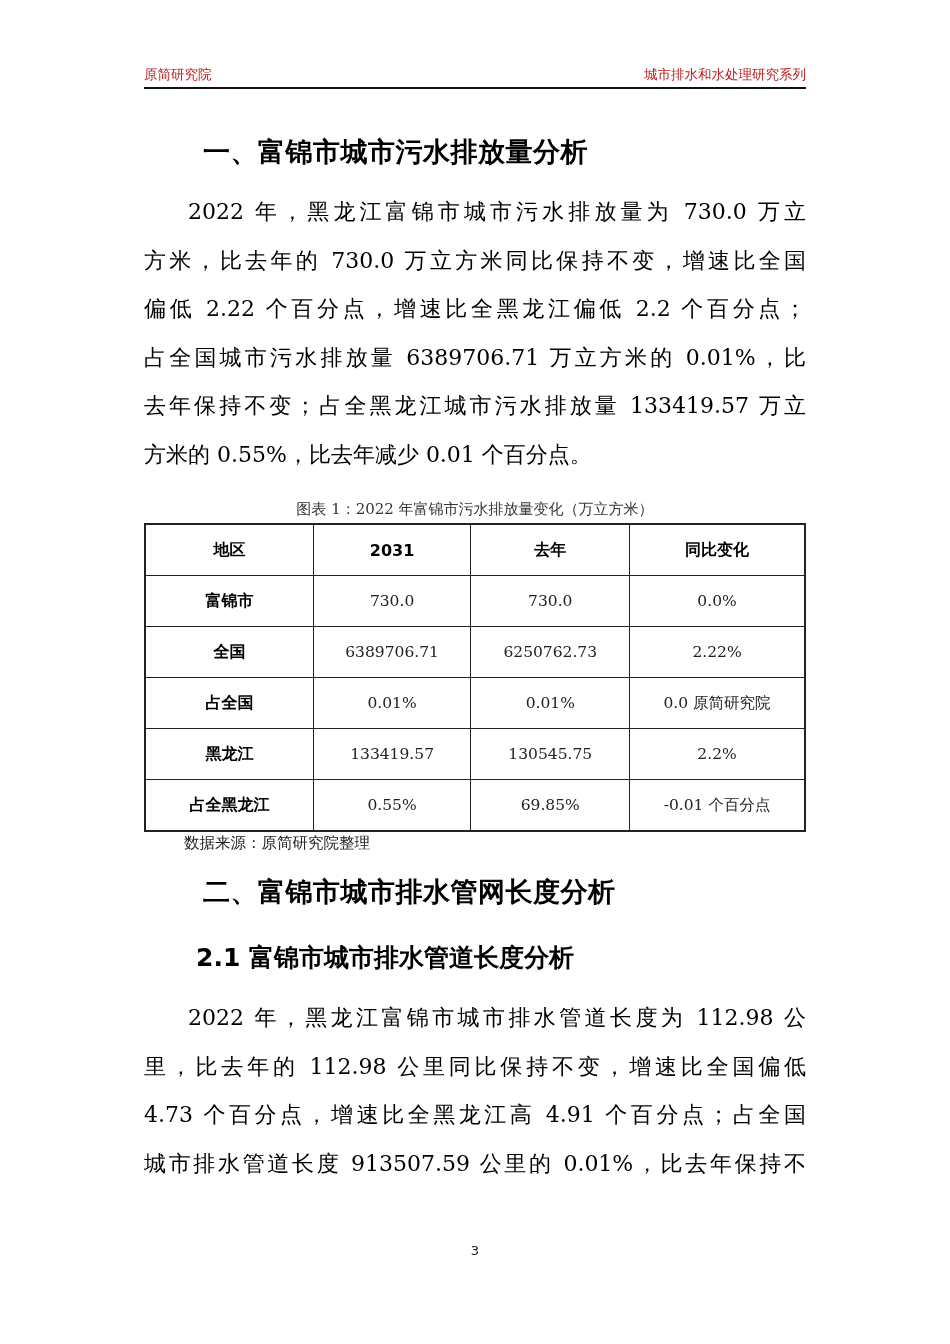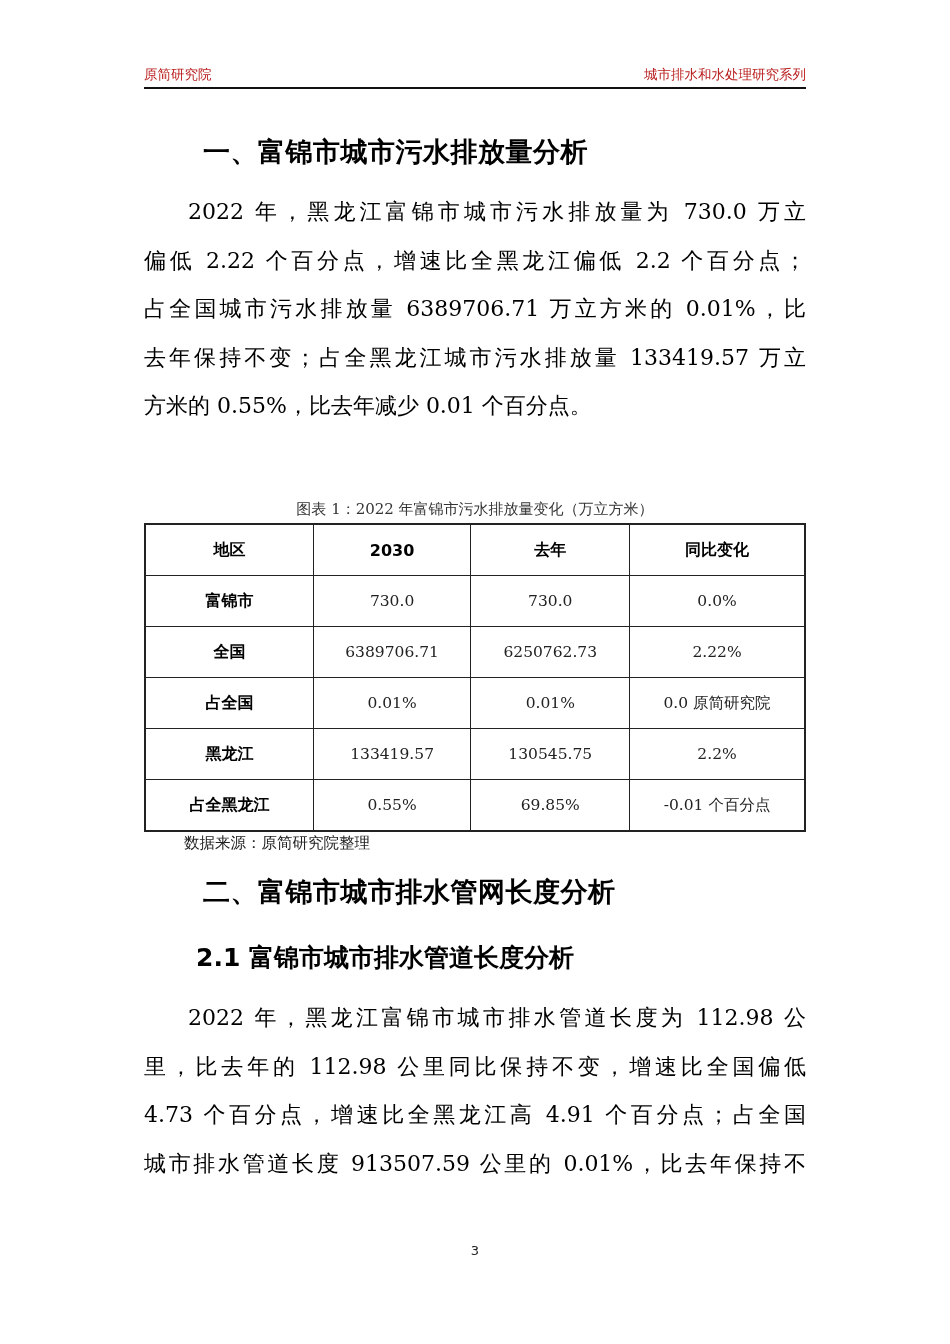--- a/index.html
+++ b/index.html
@@ -139,39 +139,40 @@
 <div class="header">
   <span class="left">原简研究院</span>
   <span class="right">城市排水和水处理研究系列</span>
 </div>
 <div class="header-rule"></div>
 
 <div class="h1" style="top:134px;">一、富锦市城市污水排放量分析</div>
 
 <div class="para" style="top:188px;">
   <span class="line first">2022 年，黑龙江富锦市城市污水排放量为 730.0 万立</span>
+  <span class="line">方米，比去年的 730.0 万立方米同比保持不变，增速比全国</span>
   <span class="line">偏低 2.22 个百分点，增速比全黑龙江偏低 2.2 个百分点；</span>
   <span class="line">占全国城市污水排放量 6389706.71 万立方米的 0.01%，比</span>
   <span class="line">去年保持不变；占全黑龙江城市污水排放量 133419.57 万立</span>
   <span class="line last">方米的 0.55%，比去年减少 0.01 个百分点。</span>
 </div>
 
 <div class="caption">图表 1：2022 年富锦市污水排放量变化（万立方米）</div>
 
 <table class="data">
   <colgroup>
     <col style="width:169px">
     <col style="width:158px">
     <col style="width:159px">
     <col style="width:176px">
   </colgroup>
   <tbody>
       <tr>
     <th>地区</th>
-    <th>2030</th>
+    <th>2031</th>
     <th>去年</th>
     <th>同比变化</th>
   </tr>
   <tr>
     <td class="rowhead">富锦市</td>
     <td class="val">730.0</td>
     <td class="val">730.0</td>
     <td class="val">0.0%</td>
   </tr>
   <tr>

